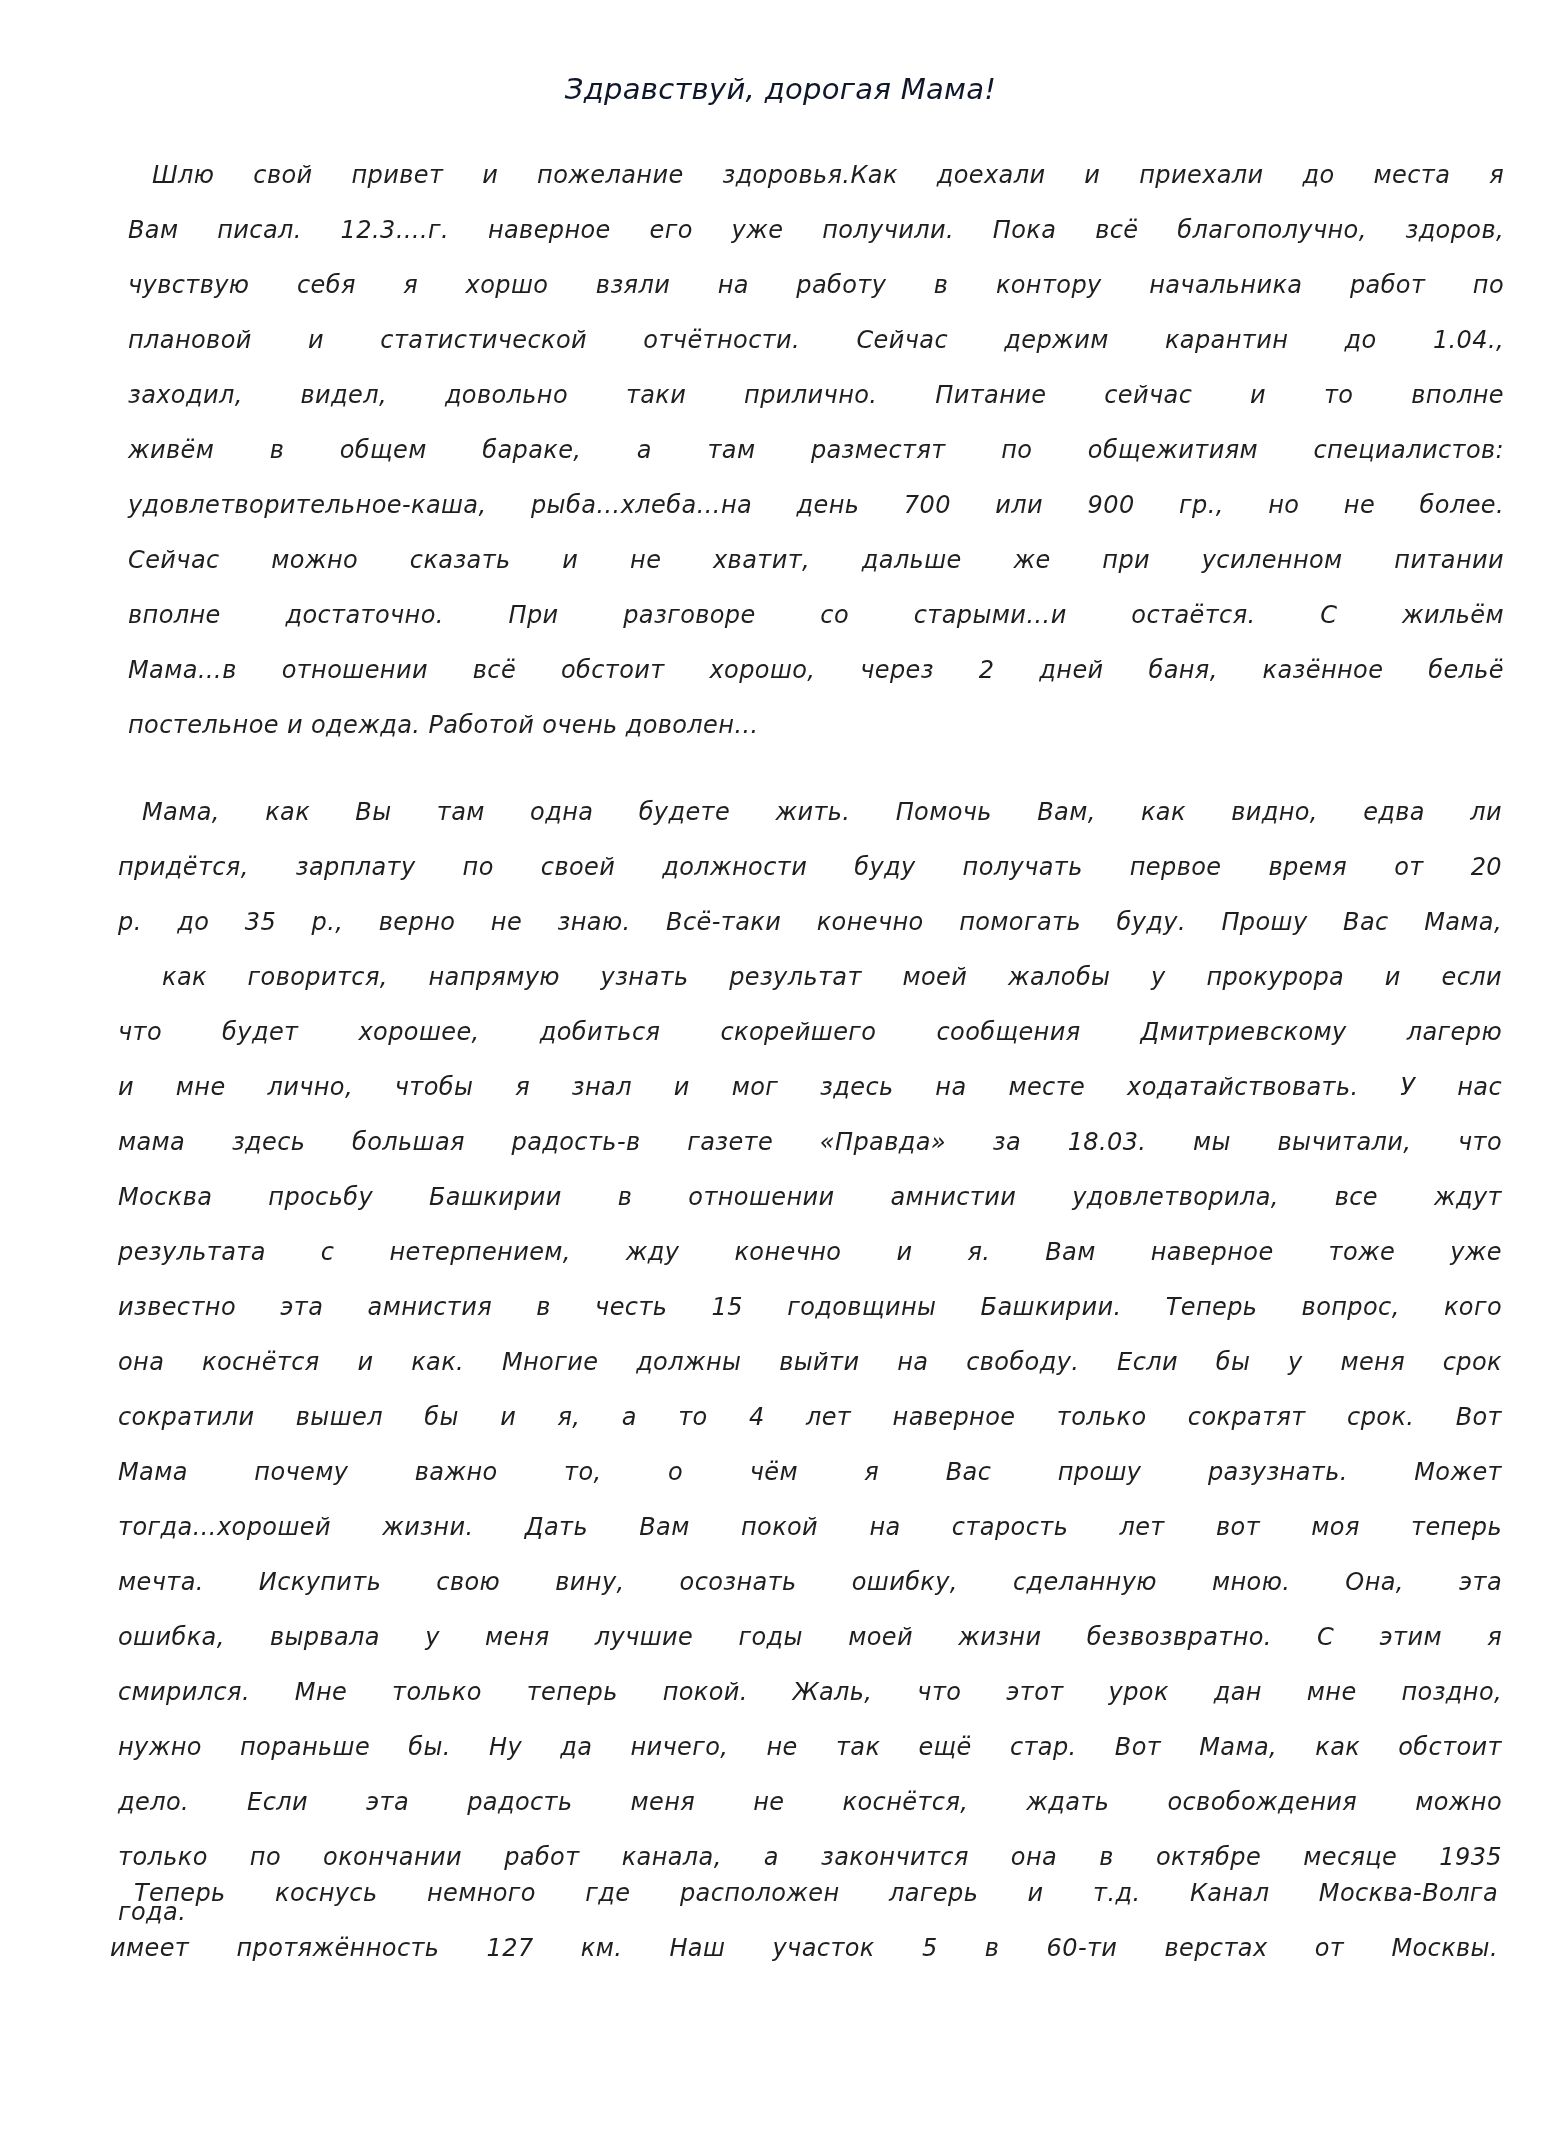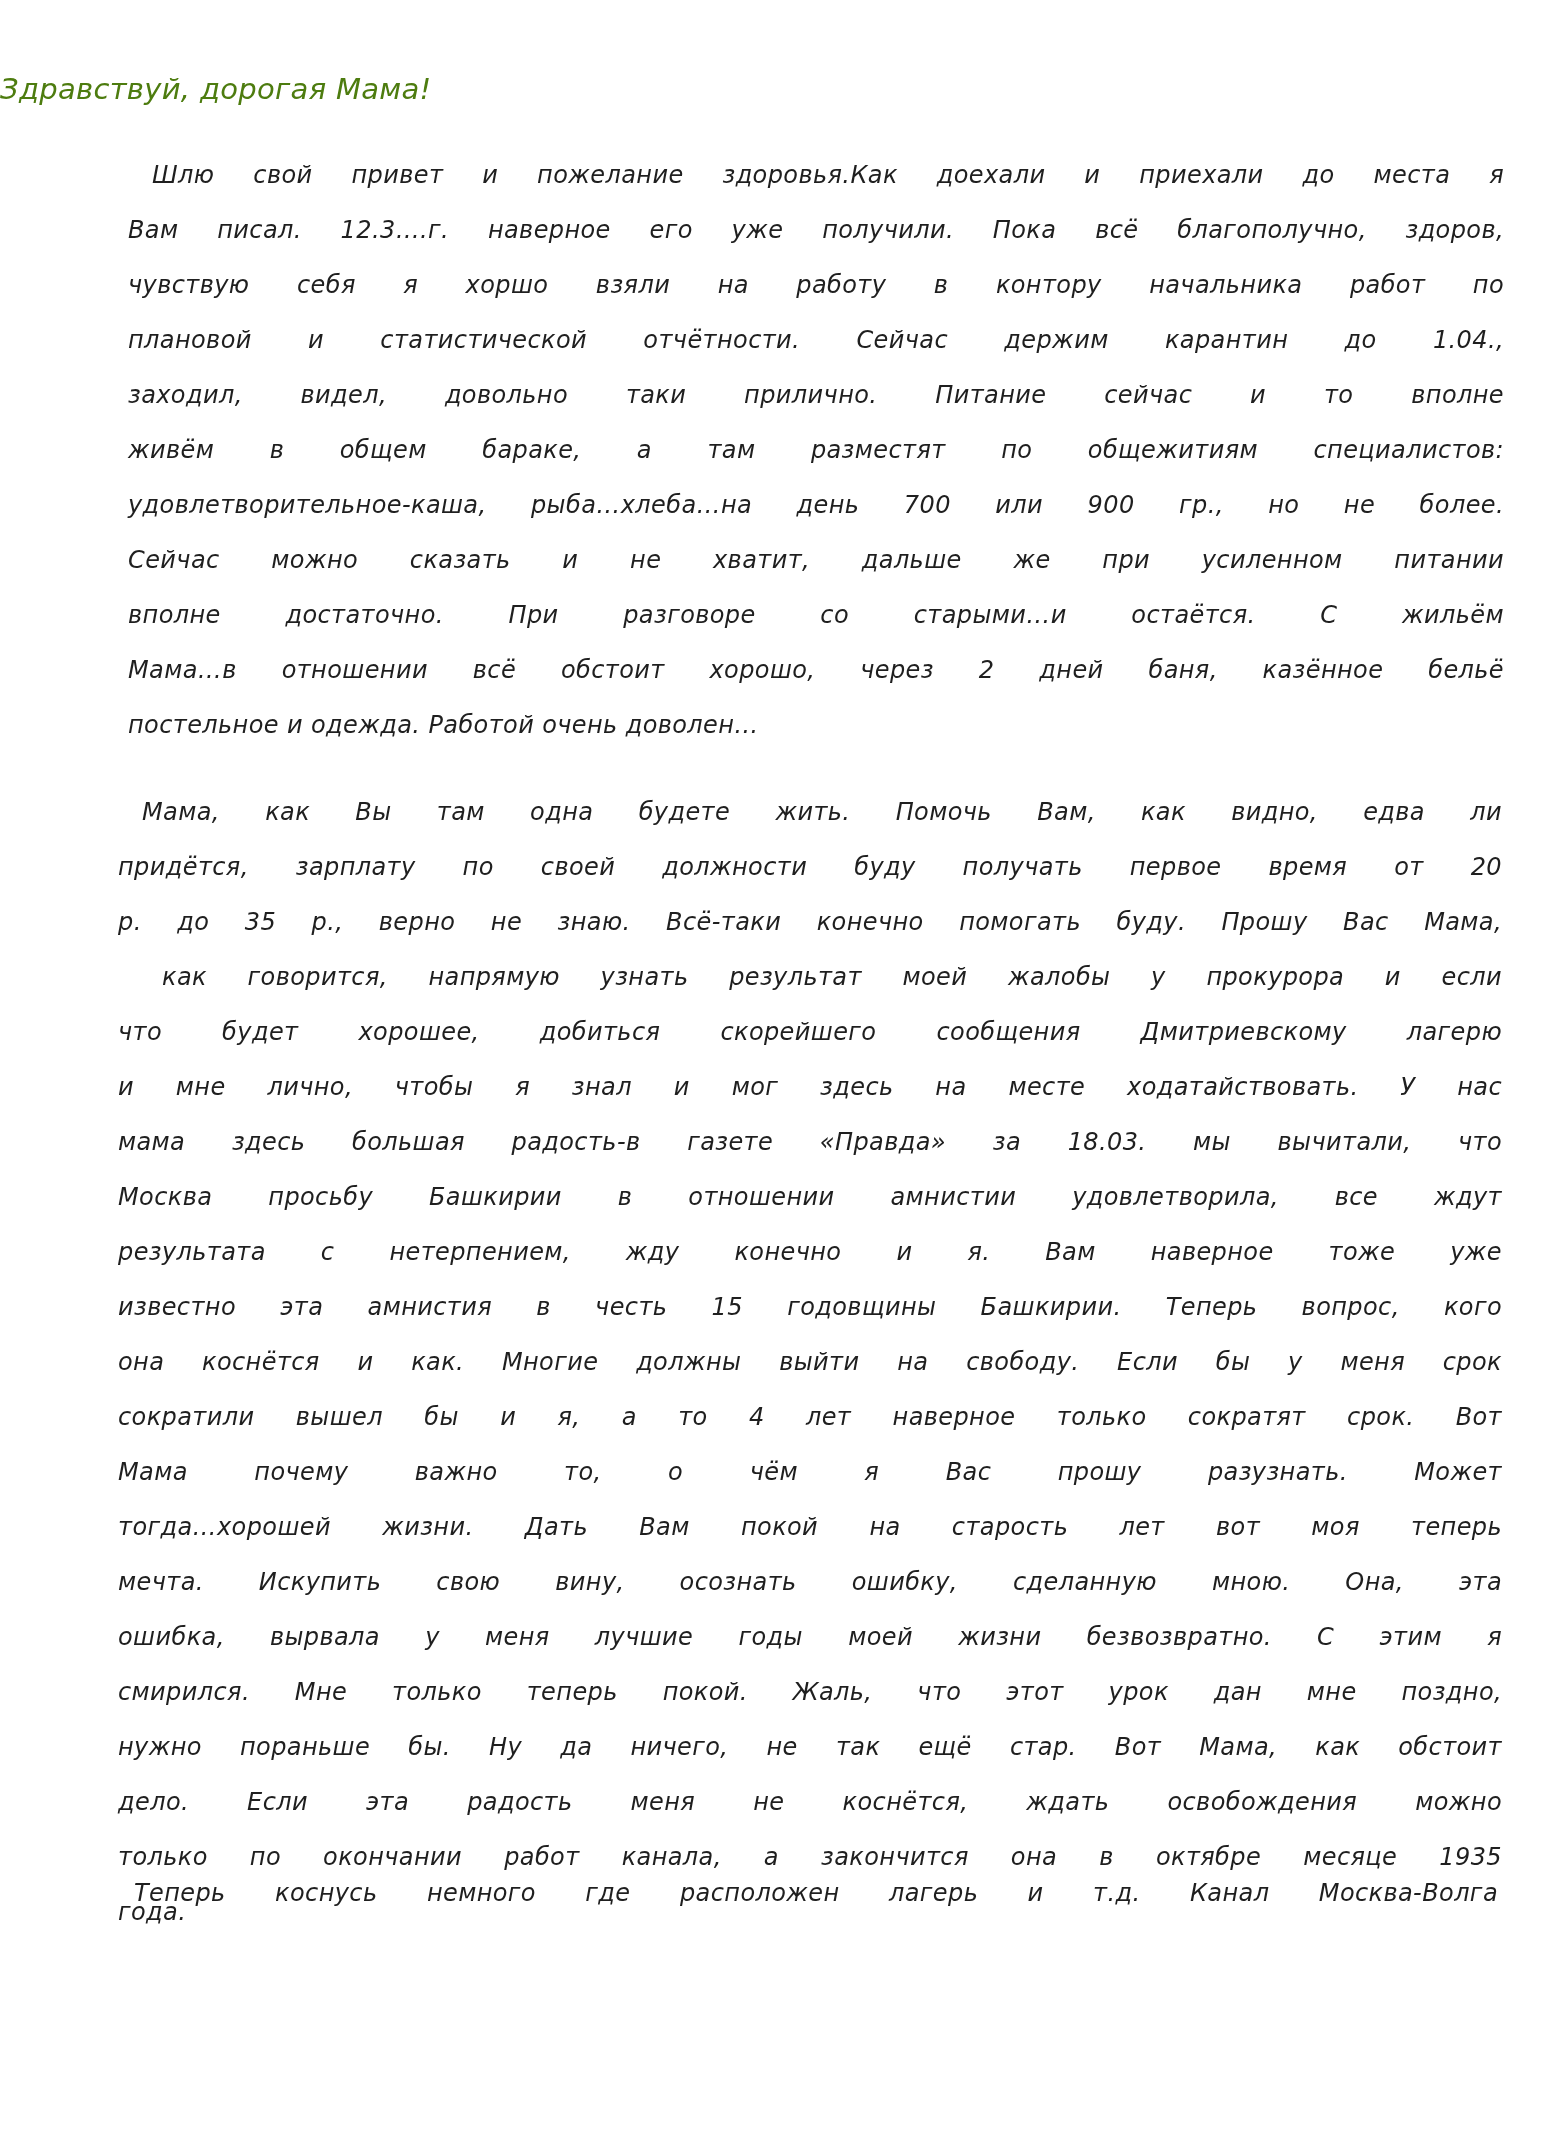--- a/index.html
+++ b/index.html
@@ -21,24 +21,25 @@
       top: 0;
       width: 1561px;
       height: 2130px;
       background: #ffffff;
     }
     .title {
       position: absolute;
       top: 72px;
       left: 0;
       width: 1561px;
+      text-align: center;
       font-style: italic;
       font-size: 29px;
       letter-spacing: 0.3px;
-      color: #4d7c0f;
+      color: #0f172a;
     }
     .para {
       position: absolute;
       font-style: italic;
       font-size: 24px;
       letter-spacing: 0.4px;
       color: #1f1f1f;
     }
     .line {
       display: block;
@@ -96,15 +97,16 @@
     <span class="line" style="white-space: normal; display: block;">ошибка, вырвала у меня лучшие годы моей жизни безвозвратно. С этим я</span>
     <span class="line" style="white-space: normal; display: block;">смирился. Мне только теперь покой. Жаль, что этот урок дан мне поздно,</span>
     <span class="line" style="white-space: normal; display: block;">нужно пораньше бы. Ну да ничего, не так ещё стар. Вот Мама, как обстоит</span>
     <span class="line" style="white-space: normal; display: block;">дело. Если эта радость меня не коснётся, ждать освобождения можно</span>
     <span class="line" style="white-space: normal; display: block;">только по окончании работ канала, а закончится она в октябре месяце 1935</span>
     <span class="line last" style="white-space: nowrap;">года.</span>
   </div>
 
   <div class="para" id="p3">
     <span class="line indent" style="white-space: normal; display: block;">Теперь коснусь немного где расположен лагерь и т.д. Канал Москва-Волга</span>
+    <span class="line" style="white-space: normal; display: block;">имеет протяжённость 127 км. Наш участок 5 в 60-ти верстах от Москвы.</span>
   </div>
 
 </div>
 
 </body></html>

